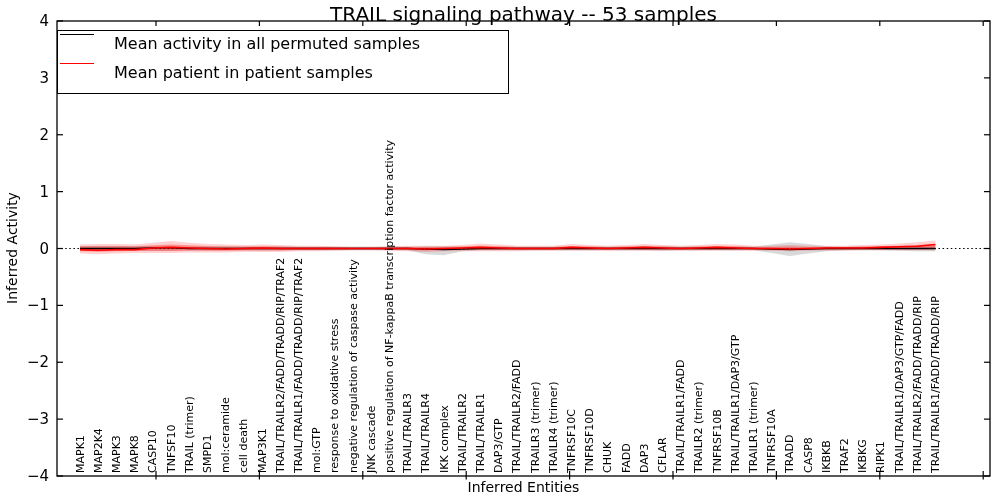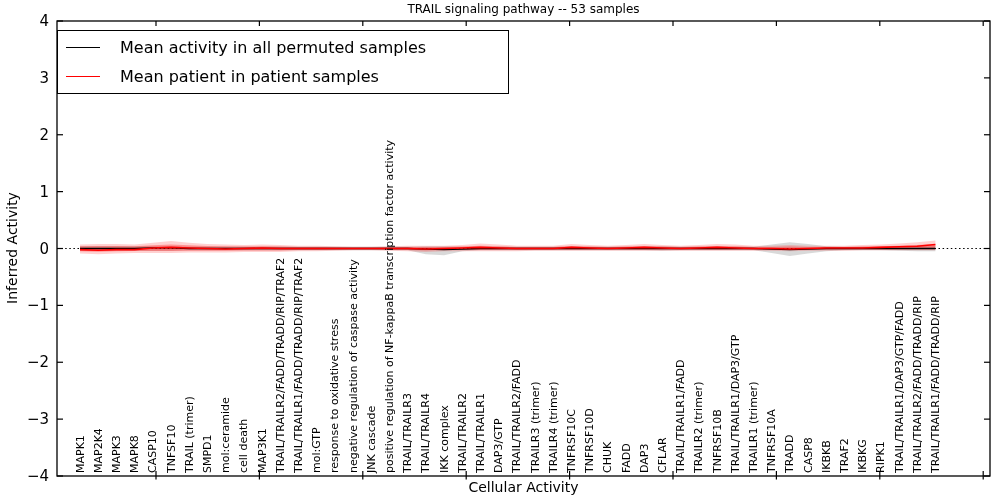--- a/index.html
+++ b/index.html
@@ -1,27 +1,27 @@
 <!DOCTYPE html>
 <html><head>
 <meta charset="utf-8">
 <style>
   html,body{margin:0;padding:0;background:#ffffff;}
   .fig{position:relative;width:1000px;height:500px;background:#fff;overflow:hidden;
        font-family:"DejaVu Sans","Liberation Sans",sans-serif;color:#000;}
   .title{position:absolute;left:57px;top:2px;width:933px;text-align:center;
-         font-size:12px;white-space:nowrap;}
+         font-size:20px;white-space:nowrap;}
   .ylabel{position:absolute;left:-78px;top:240px;width:180px;text-align:center;
           font-size:14px;transform:rotate(-90deg);}
   .xlabel{position:absolute;left:57px;top:479px;width:933px;text-align:center;font-size:14px;}
   svg{position:absolute;left:0;top:0;}
   .legend{position:absolute;left:57px;top:30px;width:452px;height:64px;
           background:#fff;border:1.8px solid #000;display:flex;flex-direction:column;
           justify-content:space-around;padding:2px 0;box-sizing:border-box;z-index:5;}
-  .legend-row{display:flex;align-items:center;height:28px;padding-left:8px;}
+  .legend-row{display:flex;align-items:flex-start;height:28px;padding-left:2px;}
   .legend-line{display:inline-block;width:34px;height:0;border-top:1.7px solid #000;
                margin-right:20px;flex:0 0 auto;}
   .legend-text{font-size:16px;white-space:nowrap;}
 </style>
 </head>
 <body>
 
 <div class="fig">
   <div class="title">TRAIL signaling pathway -- 53 samples</div>
   <svg id="plot" width="1000" height="500">
@@ -120,21 +120,21 @@
       <text x="808" y="473" dy="0.33em" text-anchor="start" font-size="11" transform="rotate(-90 808 473)">CASP8</text>
       <text x="826.1999999999999" y="473" dy="0.33em" text-anchor="start" font-size="11" transform="rotate(-90 826.1999999999999 473)">IKBKB</text>
       <text x="844.4" y="473" dy="0.33em" text-anchor="start" font-size="11" transform="rotate(-90 844.4 473)">TRAF2</text>
       <text x="862.6" y="473" dy="0.33em" text-anchor="start" font-size="11" transform="rotate(-90 862.6 473)">IKBKG</text>
       <text x="880.8" y="473" dy="0.33em" text-anchor="start" font-size="11" transform="rotate(-90 880.8 473)">RIPK1</text>
       <text x="899" y="473" dy="0.33em" text-anchor="start" font-size="11" transform="rotate(-90 899 473)">TRAIL/TRAILR1/DAP3/GTP/FADD</text>
       <text x="917.1999999999999" y="473" dy="0.33em" text-anchor="start" font-size="11" transform="rotate(-90 917.1999999999999 473)">TRAIL/TRAILR2/FADD/TRADD/RIP</text>
       <text x="935.4" y="473" dy="0.33em" text-anchor="start" font-size="11" transform="rotate(-90 935.4 473)">TRAIL/TRAILR1/FADD/TRADD/RIP</text>
     </svg>
   <div class="ylabel">Inferred Activity</div>
-  <div class="xlabel">Cellular Activity</div>
+  <div class="xlabel">Inferred Entities</div>
   <div class="legend">
     <div class="legend-row">
       <span class="legend-line" id="sw0" style="border-top-color: rgb(0, 0, 0);"></span>
       <span class="legend-text">Mean activity in all permuted samples</span>
     </div>
     <div class="legend-row">
       <span class="legend-line" id="sw1" style="border-top-color: rgb(255, 0, 0);"></span>
       <span class="legend-text">Mean patient in patient samples</span>
     </div>
   </div>

